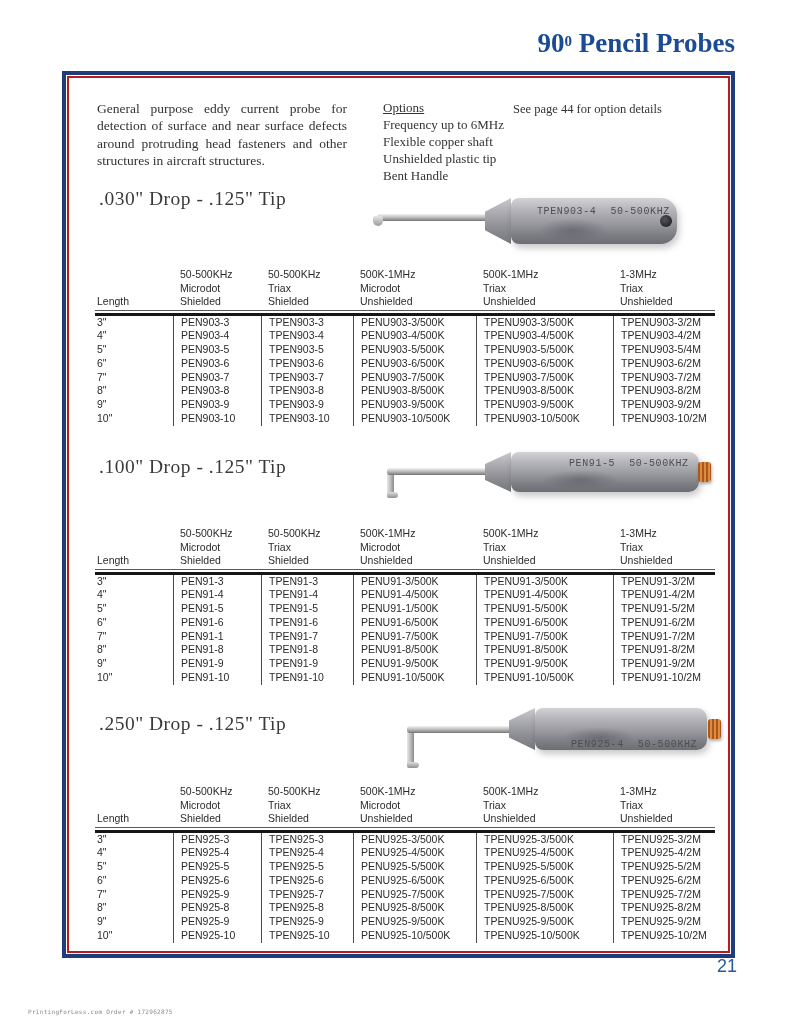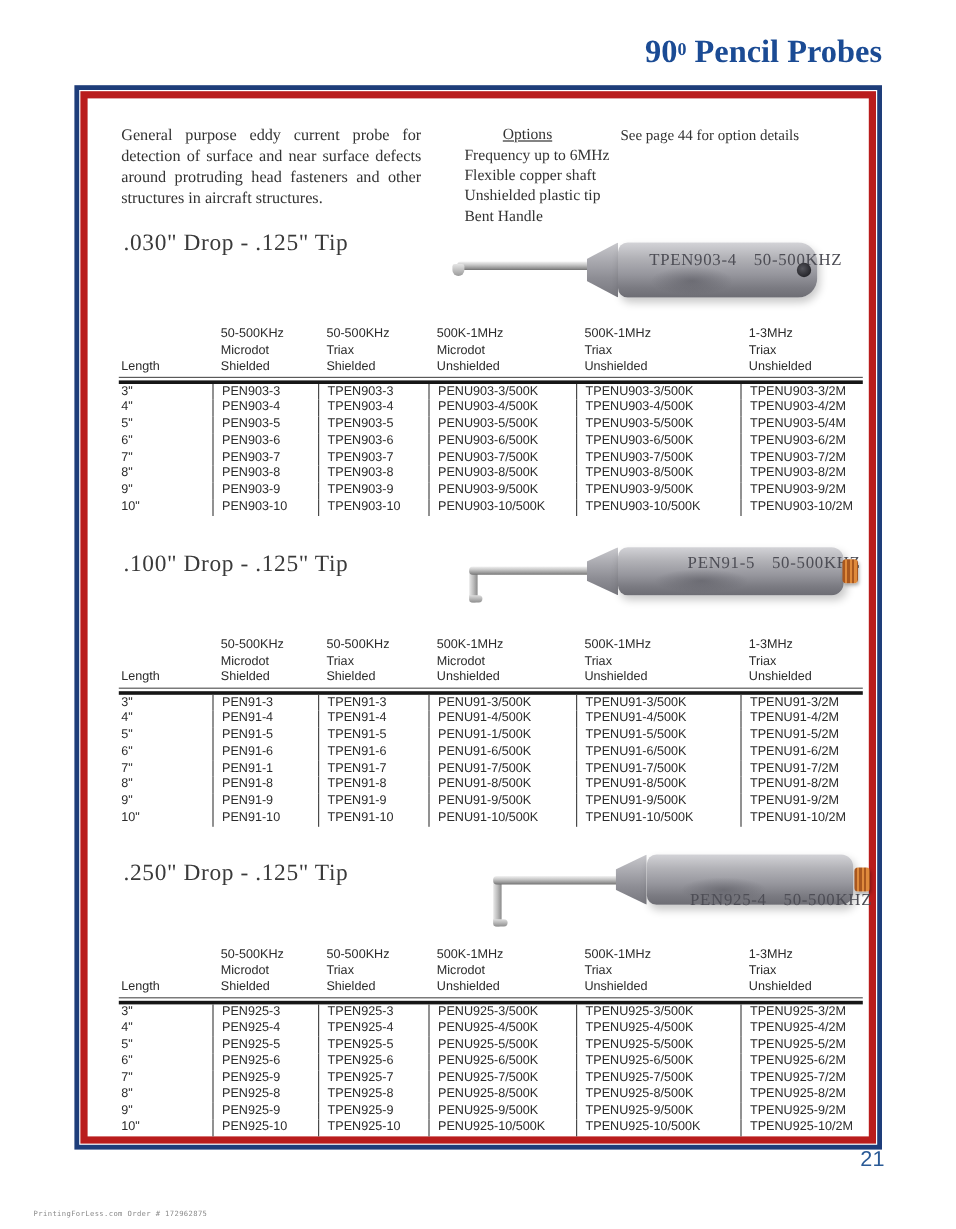--- a/index.html
+++ b/index.html
@@ -13,29 +13,29 @@
     font-family:Liberation Serif, serif;font-weight:bold;
     font-size:27px;color:#1b4b94;letter-spacing:0px;
   }
   .page-title sup{font-size:15px;vertical-align:6px;}
   
   .content-box{
     position:absolute;left:62px;top:71px;width:673px;height:887px;
     border:4px solid #1e3d7a;box-sizing:border-box;background:#fff;
   }
   .content-box-inner{
-    position:absolute;inset:1px;border:6px solid #b91c1c;
+    position:absolute;inset:1px;border:2px solid #b91c1c;
   }
   
   .intro{position:absolute;left:28px;top:22px;display:flex;}
   .intro-desc{
     width:250px;font-size:13.5px;line-height:1.28;text-align:justify;color:#333;
   }
   .options-block{margin-left:36px;width:130px;font-size:13px;line-height:1.3;color:#333;}
-  .options-heading{text-decoration:underline;margin-left:32px;}
+  .options-heading{text-decoration:underline;}
   .page-note{font-size:12.5px;color:#333;padding-top:2px;white-space:nowrap;}
   
   .section-title{
     position:absolute;left:30px;font-size:19.5px;color:#3a3a3a;letter-spacing:0.5px;
   }
   
   .ptable{position:absolute;left:26px;width:620px;font-family:"Liberation Sans", sans-serif;}
   .cols{display:grid;grid-template-columns:78px 88px 92px 123px 137px 102px;}
   .thead{align-items:end;border-bottom:1px solid #5a5a5a;padding-bottom:1px;}
   .th{font-size:10.5px;line-height:13.5px;color:#2b2b2b;padding-left:7px;}
@@ -60,22 +60,22 @@
     content:'';position:absolute;left:16%;bottom:4%;width:42%;height:52%;
     background:radial-gradient(ellipse at center, rgba(80,80,88,0.50), rgba(80,80,88,0) 70%);
     border-radius:50%;
   }
   .probe-nose{
     position:absolute;
     background:linear-gradient(180deg,#c9c9cd 0%,#a8a8ae 35%,#8d8d94 65%,#77777e 100%);
     clip-path:polygon(100% 0, 0 30%, 0 70%, 100% 100%);
   }
   .probe-label{
-    position:absolute;font-family:Liberation Serif, serif;
-    font-size:14px;letter-spacing:0.6px;color:#4d4d55;white-space:nowrap;
+    position:absolute;font-family:Liberation Mono, monospace;
+    font-size:10px;letter-spacing:0.6px;color:#4d4d55;white-space:nowrap;
   }
   .probe-label .gap{display:inline-block;width:14px;}
   .shaft{
     position:absolute;height:7px;
     background:linear-gradient(180deg,#f3f3f3 0%,#c7c7c7 40%,#8c8c8c 85%,#707070 100%);
     border-radius:3px 0 0 3px;
   }
   .drop{
     position:absolute;width:7px;
     background:linear-gradient(90deg,#e9e9e9 0%,#bdbdbd 50%,#8a8a8a 100%);

